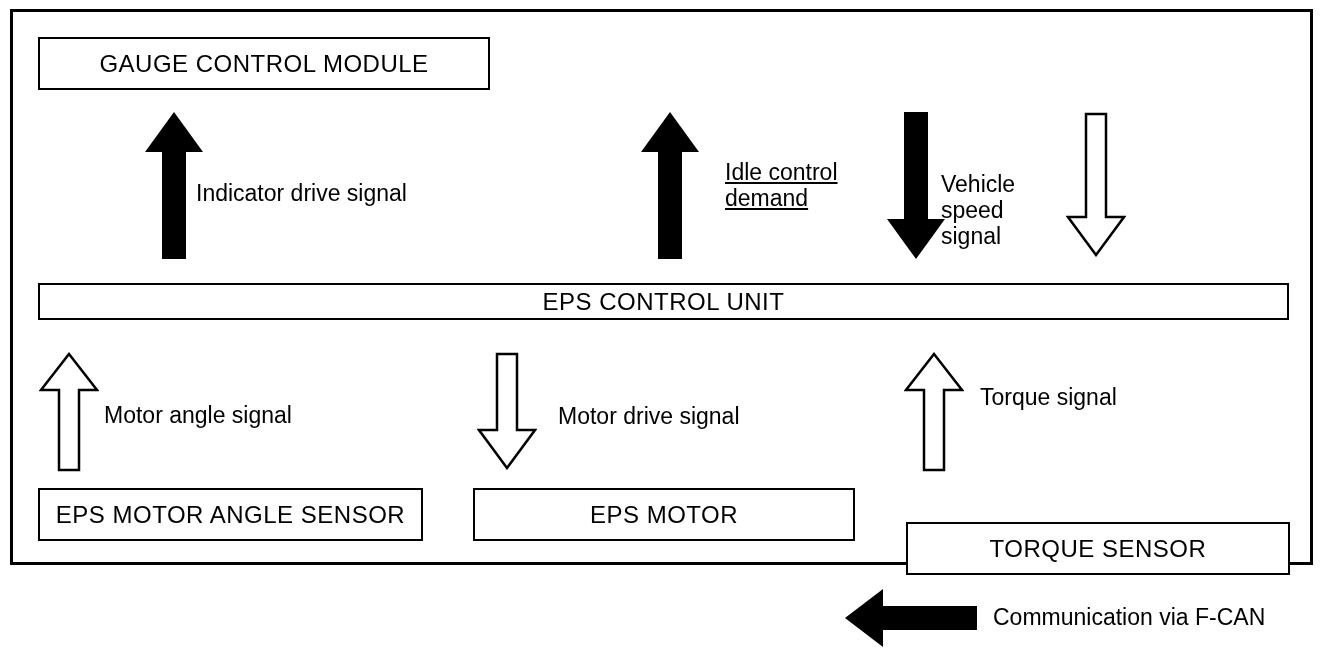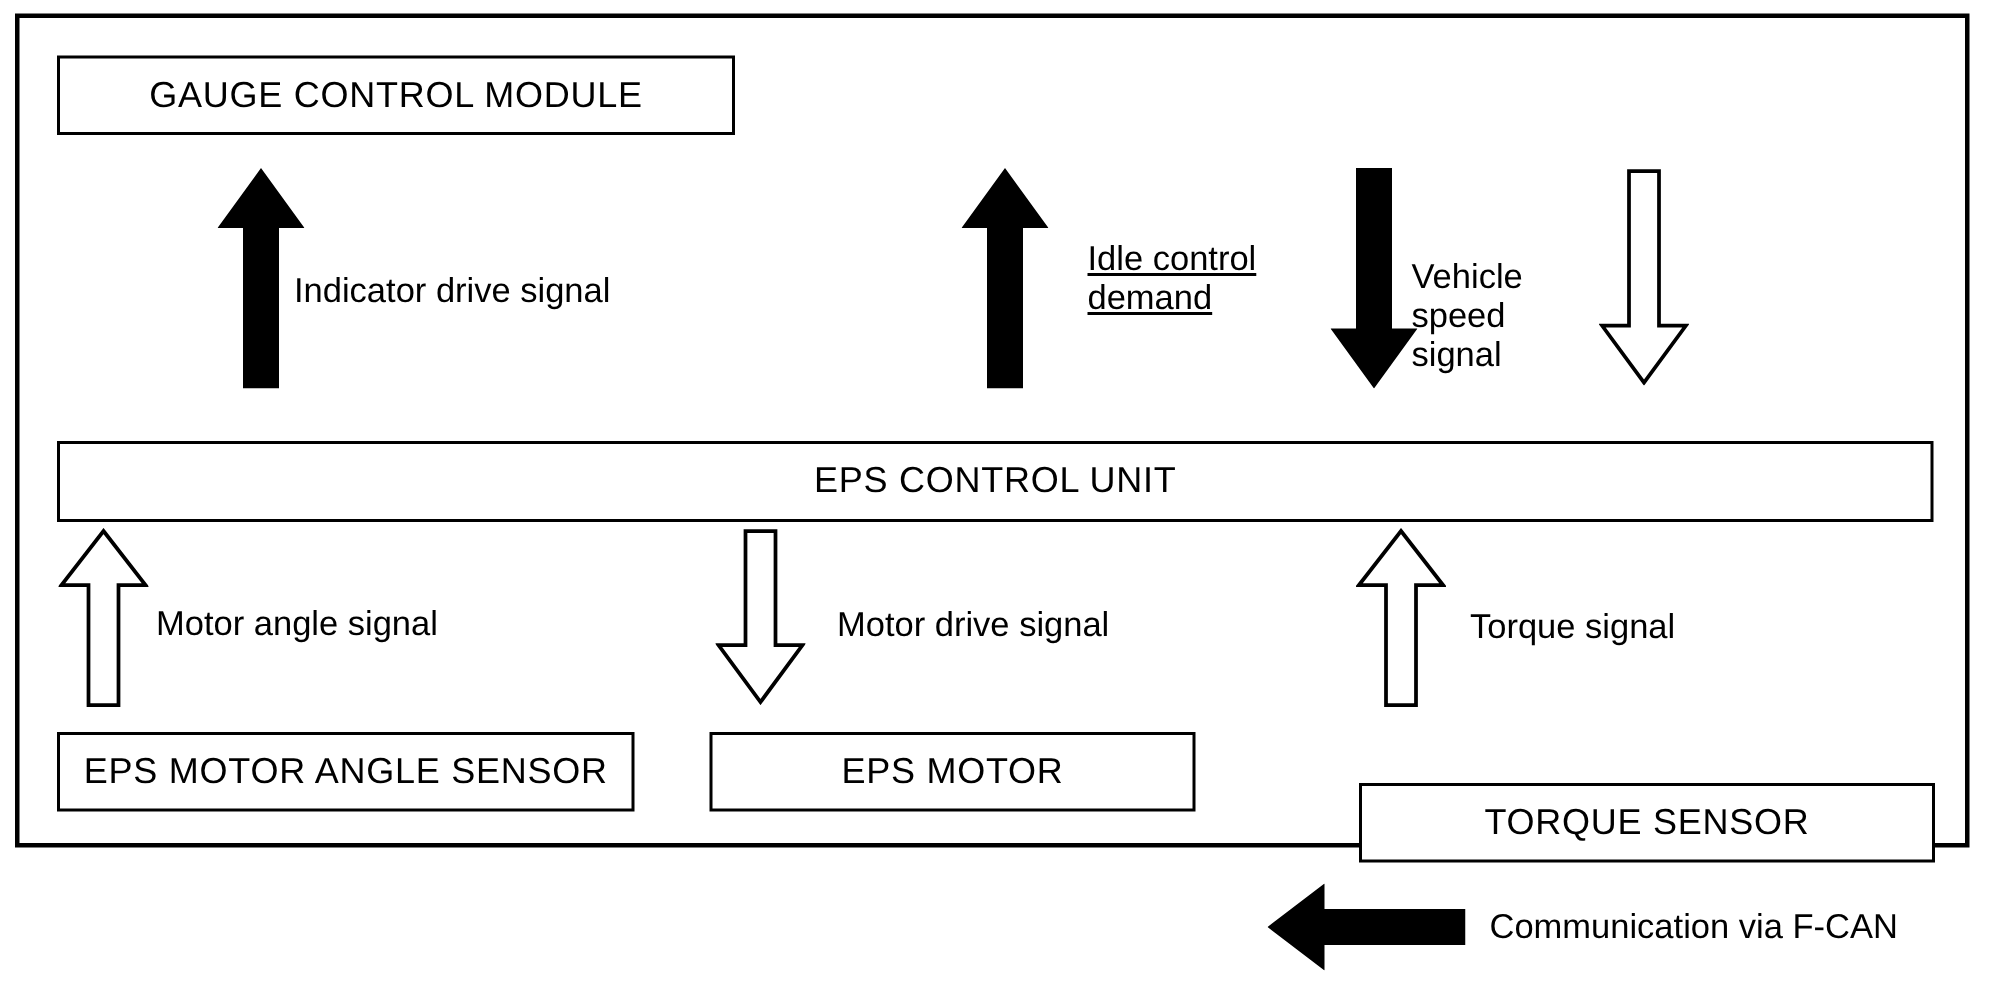--- a/index.html
+++ b/index.html
@@ -33,41 +33,41 @@
     background: #ffffff;
     display: flex;
     align-items: center;
     justify-content: center;
     font-size: 24px;
     letter-spacing: 0.5px;
     white-space: nowrap;
   }
   .box-gauge  { left: 38px;  top: 37px;  width: 452px;  height: 53px; }
   .box-ecm    { left: 610px; top: 36px;  width: 679px;  height: 52px; }
-  .box-epscu  { left: 38px;  top: 294px; width: 1251px; height: 54px; }
+  .box-epscu  { left: 38px;  top: 283px; width: 1251px; height: 37px; }
   .box-angle  { left: 38px;  top: 488px; width: 385px;  height: 53px; }
-  .box-motor  { left: 473px; top: 488px; width: 324px;  height: 53px; }
+  .box-motor  { left: 473px; top: 488px; width: 382px;  height: 53px; }
   .box-torque { left: 906px; top: 488px; width: 384px;  height: 53px; margin-top: 34px; }
   .arrow {
     position: absolute;
     display: block;
   }
   .sig-label {
     position: absolute;
     font-size: 23px;
     line-height: 26px;
     color: #000000;
   }
   .lbl-indicator { left: 196px;  top: 180px; }
   .lbl-idle      { left: 725px;  top: 159px; width: 140px; text-decoration: underline; }
   .lbl-vspeed    { left: 941px;  top: 129px; width: 100px; margin-top: 42px; }
   .lbl-espeed    { left: 1123px; top: 129px; width: 100px; }
   .lbl-mangle    { left: 104px;  top: 402px; }
   .lbl-mdrive    { left: 558px;  top: 403px; }
-  .lbl-torque    { left: 980px;  top: 404px; }
+  .lbl-torque    { left: 980px;  top: 384px; }
   .lbl-fcan      { left: 993px;  top: 604px; }
 </style>
 </head>
 <body>
 
 <div class="canvas">
 
   <div class="outer-border"></div>
 
   <div class="dbox box-gauge">

